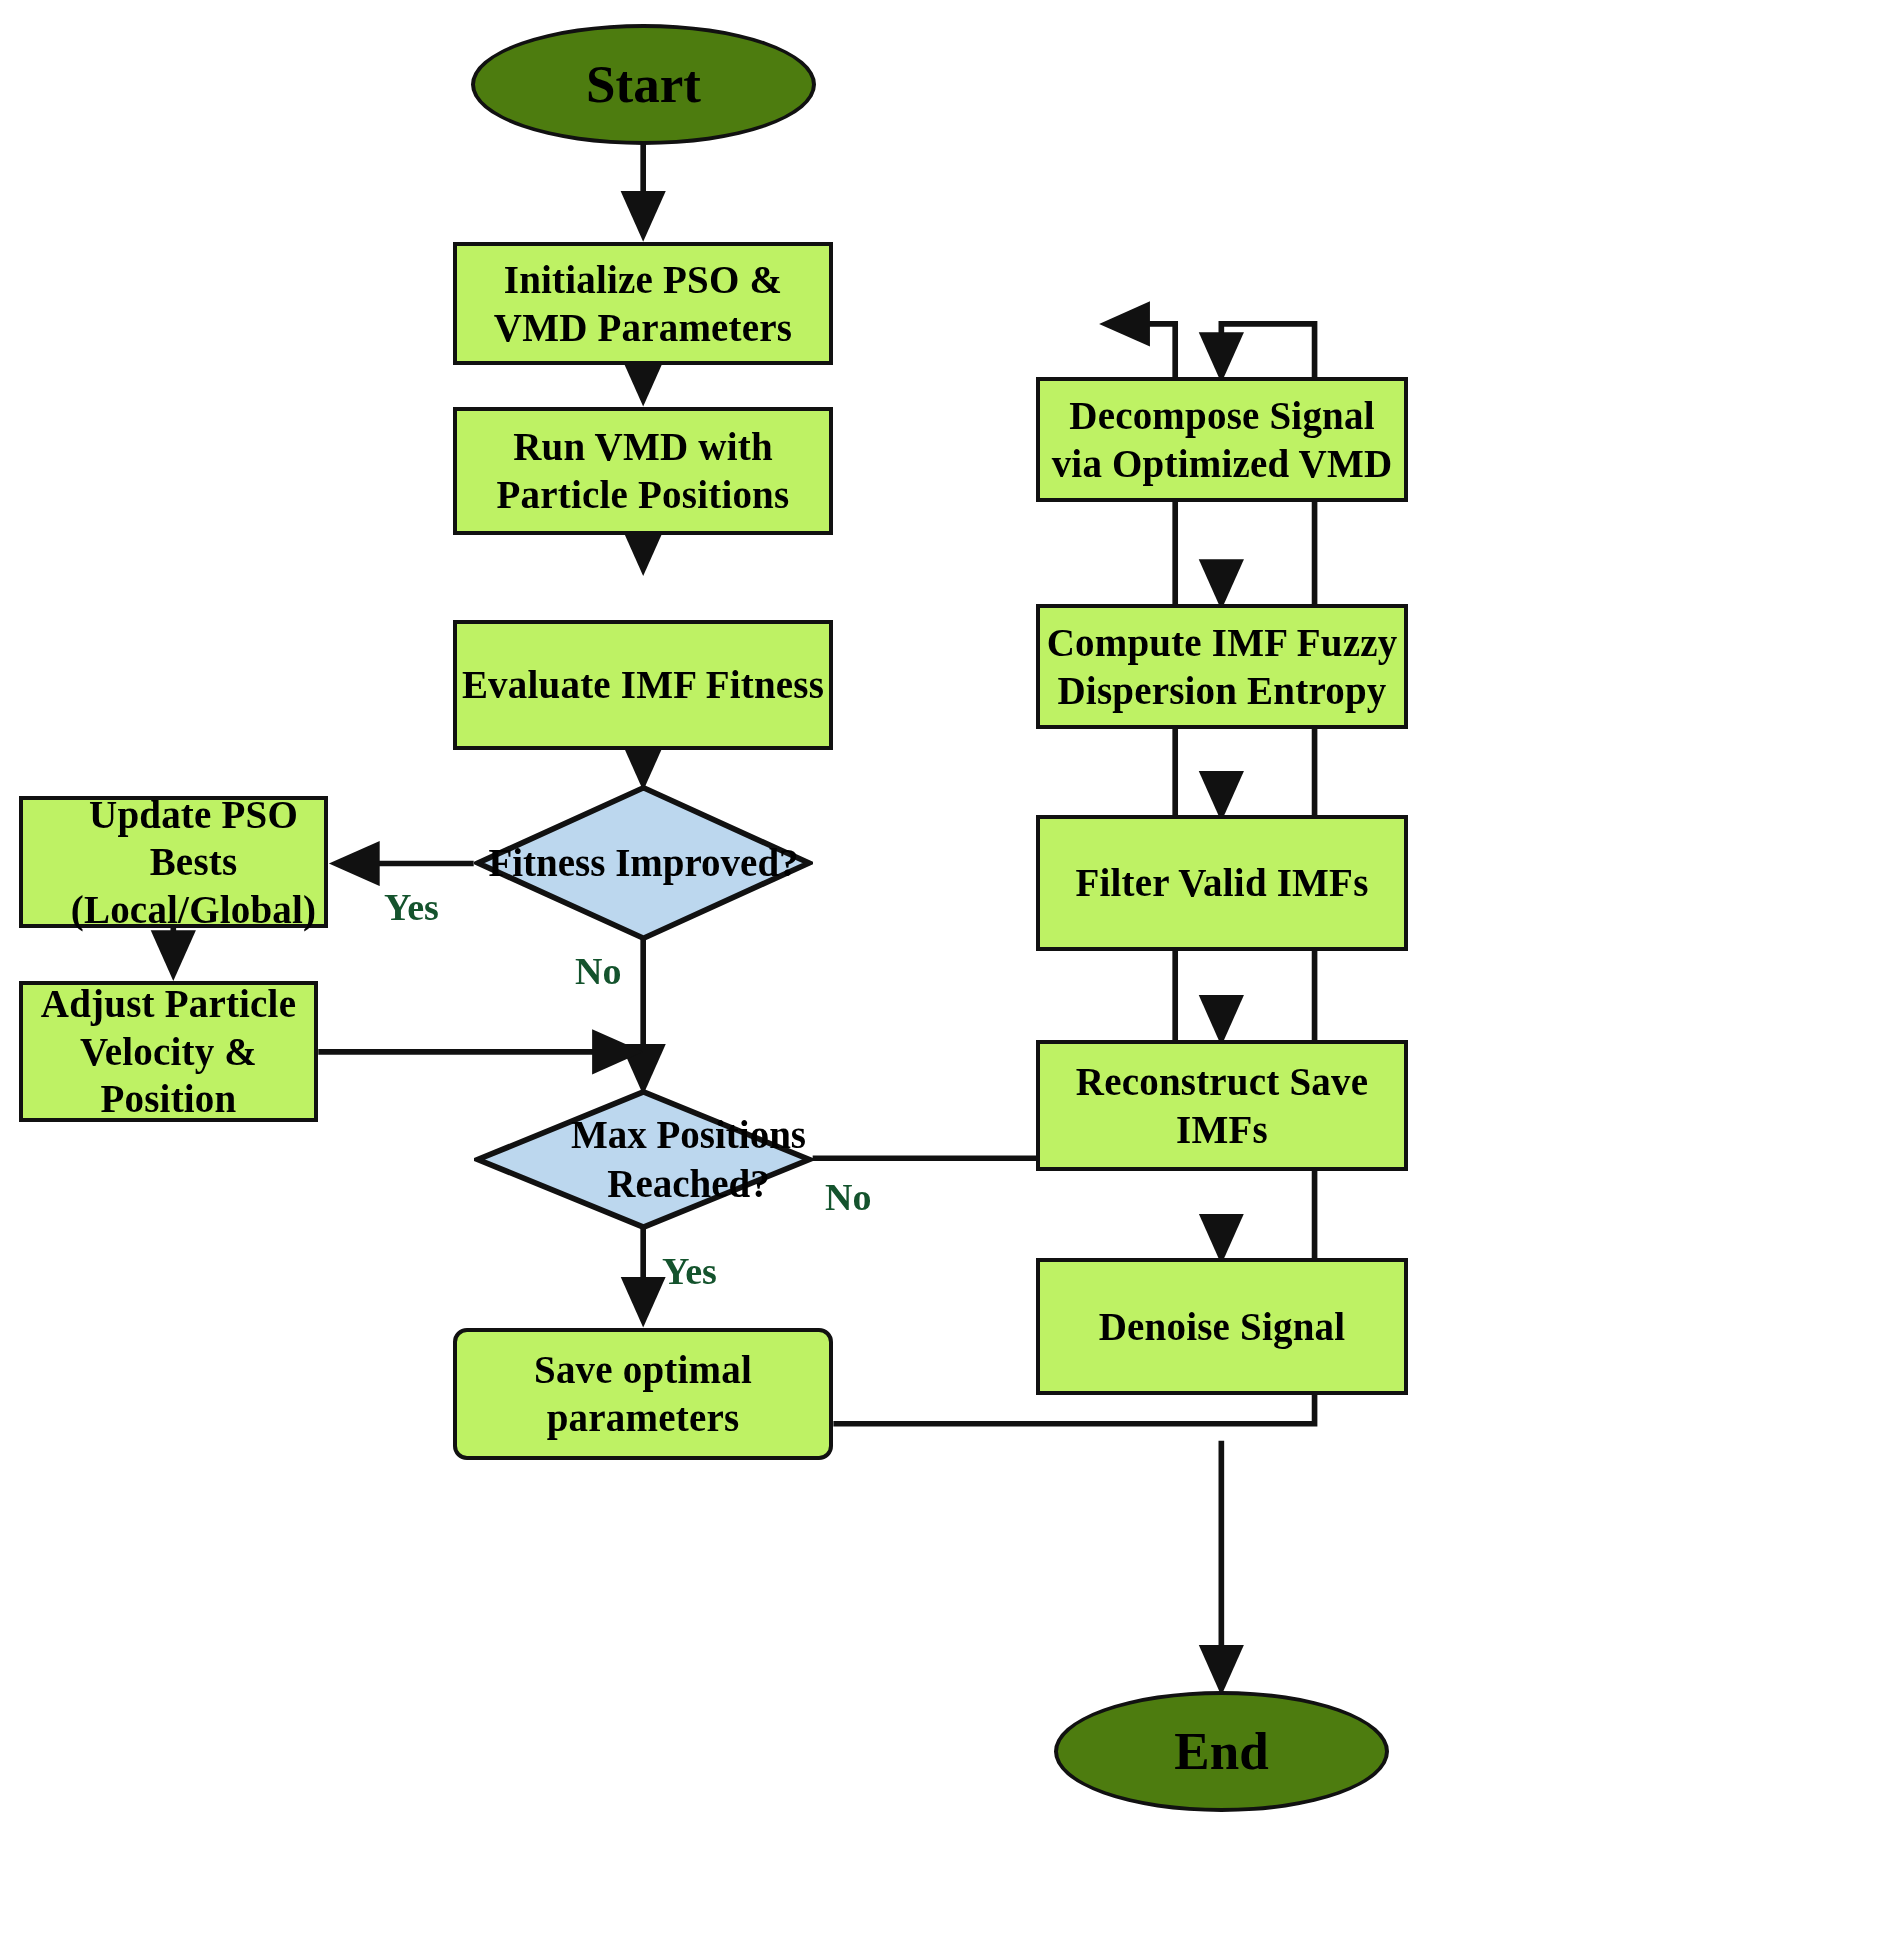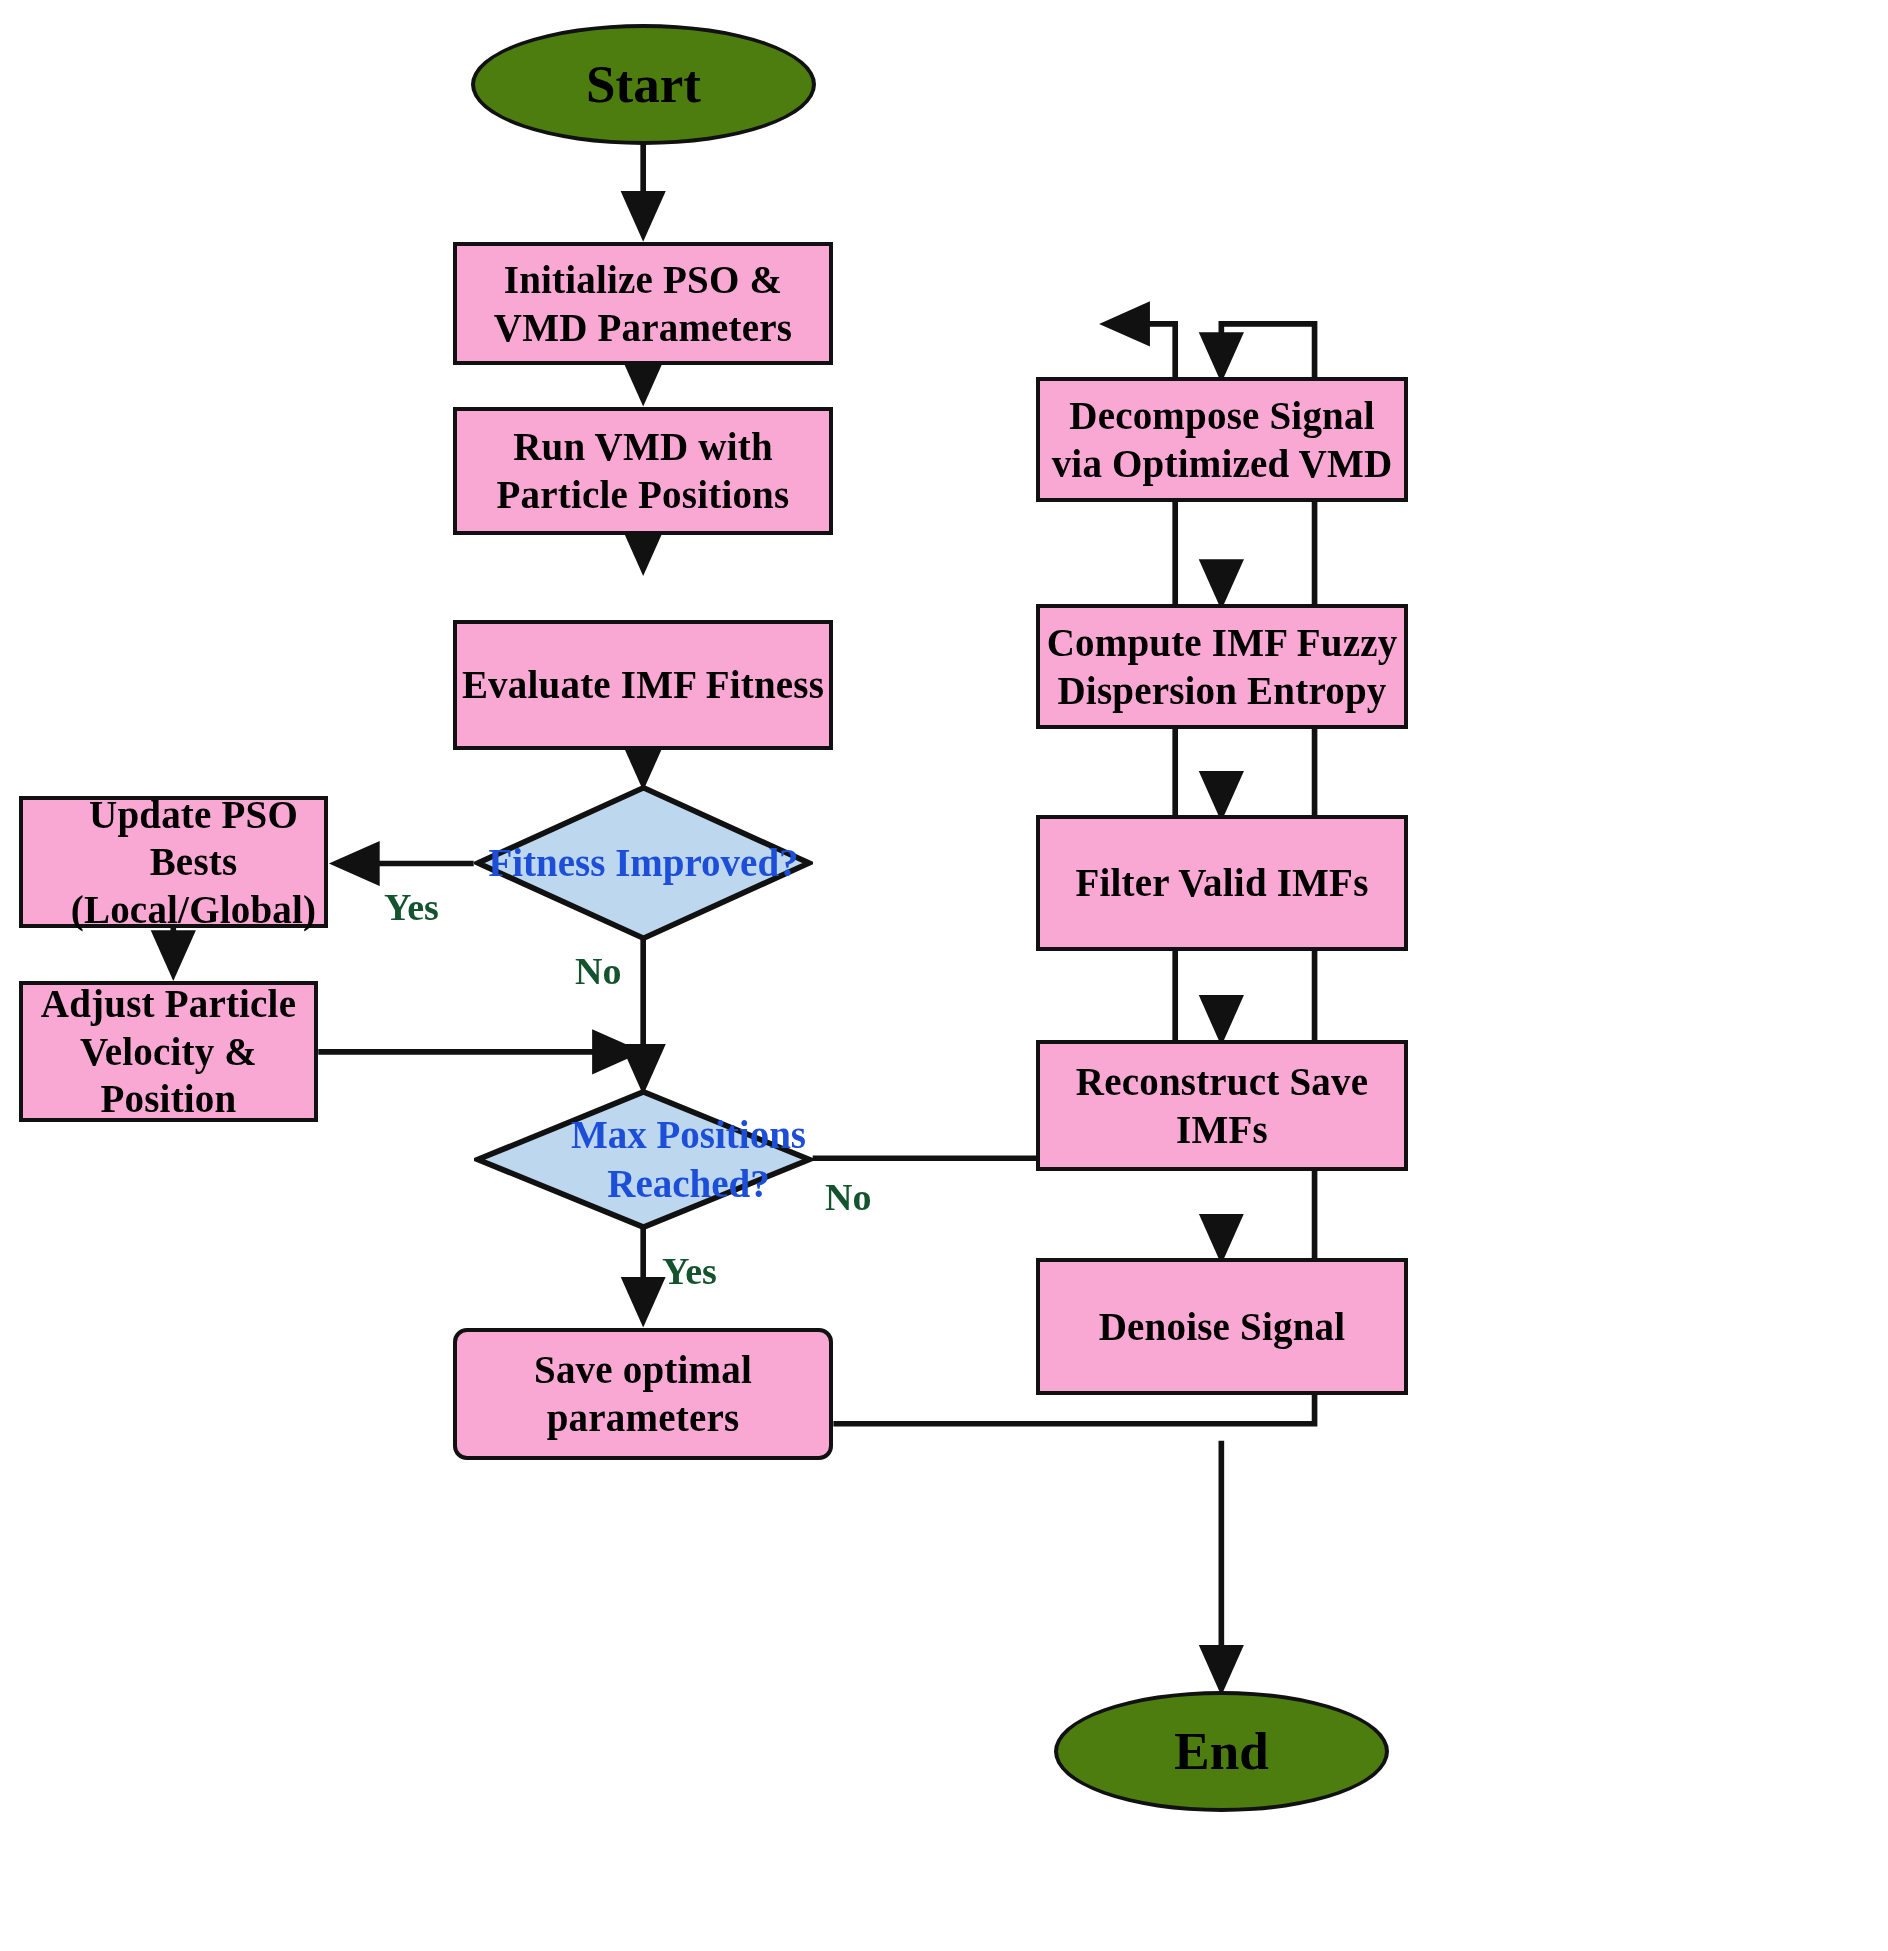--- a/index.html
+++ b/index.html
@@ -3,27 +3,27 @@
 <meta charset="utf-8">
 <style>
   html,body{margin:0;padding:0;background:#ffffff;}
   body{width:1889px;height:1952px;font-family:"Liberation Serif",serif;}
   #canvas{position:relative;width:1889px;height:1952px;background:#fff;overflow:hidden;}
 
   .node{position:absolute;box-sizing:border-box;display:flex;align-items:center;
         justify-content:center;text-align:center;font-weight:bold;color:#000;
         font-family:"Liberation Serif",serif;line-height:1.22;}
 
-  .proc{background:#f9a8d4;border:4.7px solid #111;font-size:39px;letter-spacing:0.2px;}
+  .proc{background:#bef264;border:4.7px solid #111;font-size:39px;letter-spacing:0.2px;}
   .term{background:#4d7c0f;border:4.7px solid #111;border-radius:50%;font-size:53px;}
   .dec-wrap{position:absolute;}
   .dec-wrap svg{position:absolute;left:0;top:0;}
   .dec-label{position:absolute;left:0;top:0;width:100%;height:100%;
              display:flex;align-items:center;justify-content:center;text-align:center;
-             font-weight:bold;font-size:39px;line-height:1.25;color:#1d4ed8;
+             font-weight:bold;font-size:39px;line-height:1.25;color:#000000;
              font-family:"Liberation Serif",serif;pointer-events:none;}
 
   .edgelabel{position:absolute;font-size:38px;font-weight:bold;color:#14532d;
              font-family:"Liberation Serif",serif;white-space:nowrap;}
 
   #wires{position:absolute;left:0;top:0;width:1889px;height:1952px;}
 </style>
 </head>
 <body>
 

